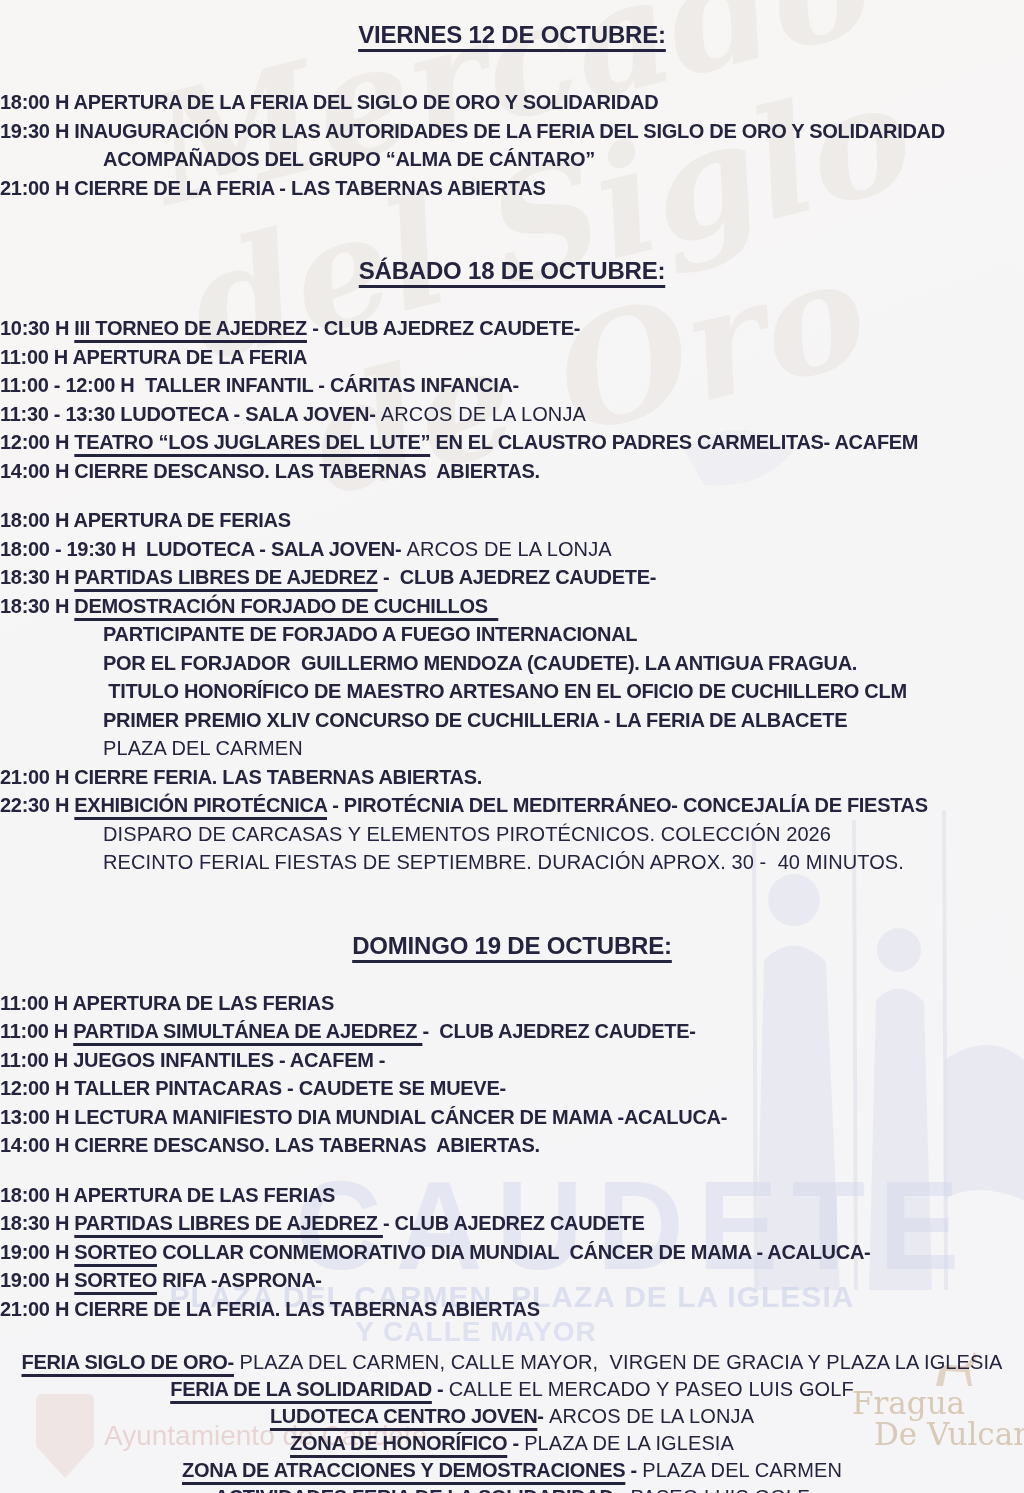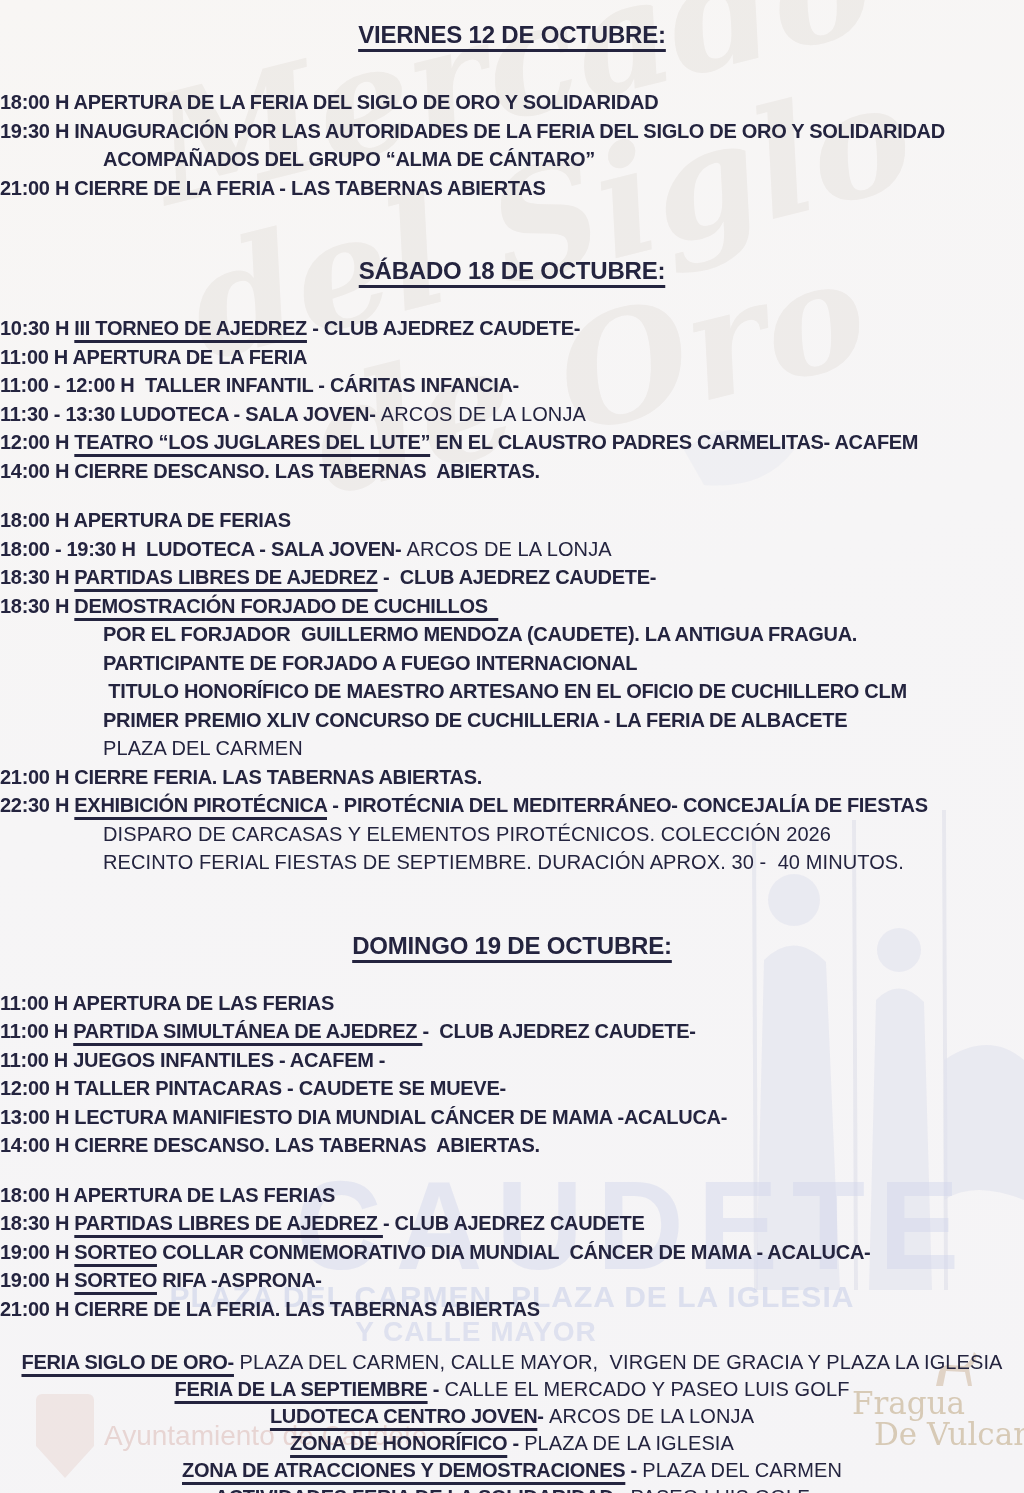--- a/index.html
+++ b/index.html
@@ -144,22 +144,22 @@
           <div class="line"><span class="seg bold">10:30 H </span><span class="seg bold ul">III TORNEO DE AJEDREZ</span><span class="seg bold"> - CLUB AJEDREZ CAUDETE-</span></div>
           <div class="line"><span class="seg bold">11:00 H APERTURA DE LA FERIA</span></div>
           <div class="line"><span class="seg bold">11:00 - 12:00 H  TALLER INFANTIL - CÁRITAS INFANCIA-</span></div>
           <div class="line"><span class="seg bold">11:30 - 13:30 LUDOTECA - SALA JOVEN- </span><span class="seg light">ARCOS DE LA LONJA</span></div>
           <div class="line"><span class="seg bold">12:00 H </span><span class="seg bold ul">TEATRO “LOS JUGLARES DEL LUTE”</span><span class="seg bold"> EN EL CLAUSTRO PADRES CARMELITAS- ACAFEM</span></div>
           <div class="line"><span class="seg bold">14:00 H CIERRE DESCANSO. LAS TABERNAS  ABIERTAS.</span></div>
           <div class="line gap"><span class="seg bold">18:00 H APERTURA DE FERIAS</span></div>
           <div class="line"><span class="seg bold">18:00 - 19:30 H  LUDOTECA - SALA JOVEN- </span><span class="seg light">ARCOS DE LA LONJA</span></div>
           <div class="line"><span class="seg bold">18:30 H </span><span class="seg bold ul">PARTIDAS LIBRES DE AJEDREZ</span><span class="seg bold"> -  CLUB AJEDREZ CAUDETE-</span></div>
           <div class="line"><span class="seg bold">18:30 H </span><span class="seg bold ul">DEMOSTRACIÓN FORJADO DE CUCHILLOS  </span></div>
+          <div class="line indent"><span class="seg bold">PARTICIPANTE DE FORJADO A FUEGO INTERNACIONAL</span></div>
           <div class="line indent"><span class="seg bold">POR EL FORJADOR  GUILLERMO MENDOZA (CAUDETE). LA ANTIGUA FRAGUA.</span></div>
-          <div class="line indent"><span class="seg bold">PARTICIPANTE DE FORJADO A FUEGO INTERNACIONAL</span></div>
           <div class="line indent"><span class="seg bold"> TITULO HONORÍFICO DE MAESTRO ARTESANO EN EL OFICIO DE CUCHILLERO CLM</span></div>
           <div class="line indent"><span class="seg bold">PRIMER PREMIO XLIV CONCURSO DE CUCHILLERIA - LA FERIA DE ALBACETE</span></div>
           <div class="line indent"><span class="seg light">PLAZA DEL CARMEN</span></div>
           <div class="line"><span class="seg bold">21:00 H CIERRE FERIA. LAS TABERNAS ABIERTAS.</span></div>
           <div class="line"><span class="seg bold">22:30 H </span><span class="seg bold ul">EXHIBICIÓN PIROTÉCNICA</span><span class="seg bold"> - PIROTÉCNIA DEL MEDITERRÁNEO- CONCEJALÍA DE FIESTAS</span></div>
           <div class="line indent"><span class="seg light">DISPARO DE CARCASAS Y ELEMENTOS PIROTÉCNICOS. COLECCIÓN 2026</span></div>
           <div class="line indent"><span class="seg light">RECINTO FERIAL FIESTAS DE SEPTIEMBRE. DURACIÓN APROX. 30 -  40 MINUTOS.</span></div>
         </section>
         <section>
           <h2 class="section-heading"><span class="ul-head">DOMINGO 19 DE OCTUBRE:</span></h2>
@@ -171,20 +171,20 @@
           <div class="line"><span class="seg bold">14:00 H CIERRE DESCANSO. LAS TABERNAS  ABIERTAS.</span></div>
           <div class="line gap"><span class="seg bold">18:00 H APERTURA DE LAS FERIAS</span></div>
           <div class="line"><span class="seg bold">18:30 H </span><span class="seg bold ul">PARTIDAS LIBRES DE AJEDREZ </span><span class="seg bold">- CLUB AJEDREZ CAUDETE</span></div>
           <div class="line"><span class="seg bold">19:00 H </span><span class="seg bold ul">SORTEO</span><span class="seg bold"> COLLAR CONMEMORATIVO DIA MUNDIAL  CÁNCER DE MAMA - ACALUCA-</span></div>
           <div class="line"><span class="seg bold">19:00 H </span><span class="seg bold ul">SORTEO</span><span class="seg bold"> RIFA -ASPRONA-</span></div>
           <div class="line"><span class="seg bold">21:00 H CIERRE DE LA FERIA. LAS TABERNAS ABIERTAS</span></div>
         </section>
       </main>
     <footer id="legend" class="legend">
         <div class="legend-line"><span class="seg bold ul">FERIA SIGLO DE ORO-</span><span class="seg light"> PLAZA DEL CARMEN, CALLE MAYOR,  VIRGEN DE GRACIA Y PLAZA LA IGLESIA</span></div>
-        <div class="legend-line"><span class="seg bold ul">FERIA DE LA SEPTIEMBRE</span><span class="seg bold"> - </span><span class="seg light">CALLE EL MERCADO Y PASEO LUIS GOLF</span></div>
+        <div class="legend-line"><span class="seg bold ul">FERIA DE LA SOLIDARIDAD</span><span class="seg bold"> - </span><span class="seg light">CALLE EL MERCADO Y PASEO LUIS GOLF</span></div>
         <div class="legend-line"><span class="seg bold ul">LUDOTECA CENTRO JOVEN</span><span class="seg bold">- </span><span class="seg light">ARCOS DE LA LONJA</span></div>
         <div class="legend-line"><span class="seg bold ul">ZONA DE HONORÍFICO</span><span class="seg bold"> - </span><span class="seg light">PLAZA DE LA IGLESIA</span></div>
         <div class="legend-line"><span class="seg bold ul">ZONA DE ATRACCIONES Y DEMOSTRACIONES</span><span class="seg bold"> - </span><span class="seg light">PLAZA DEL CARMEN</span></div>
         <div class="legend-line"><span class="seg bold ul">ACTIVIDADES FERIA DE LA SOLIDARIDAD</span><span class="seg bold"> - </span><span class="seg light">PASEO LUIS GOLF</span></div>
       </footer>
   </div>
 </div>
 
 </body></html>

